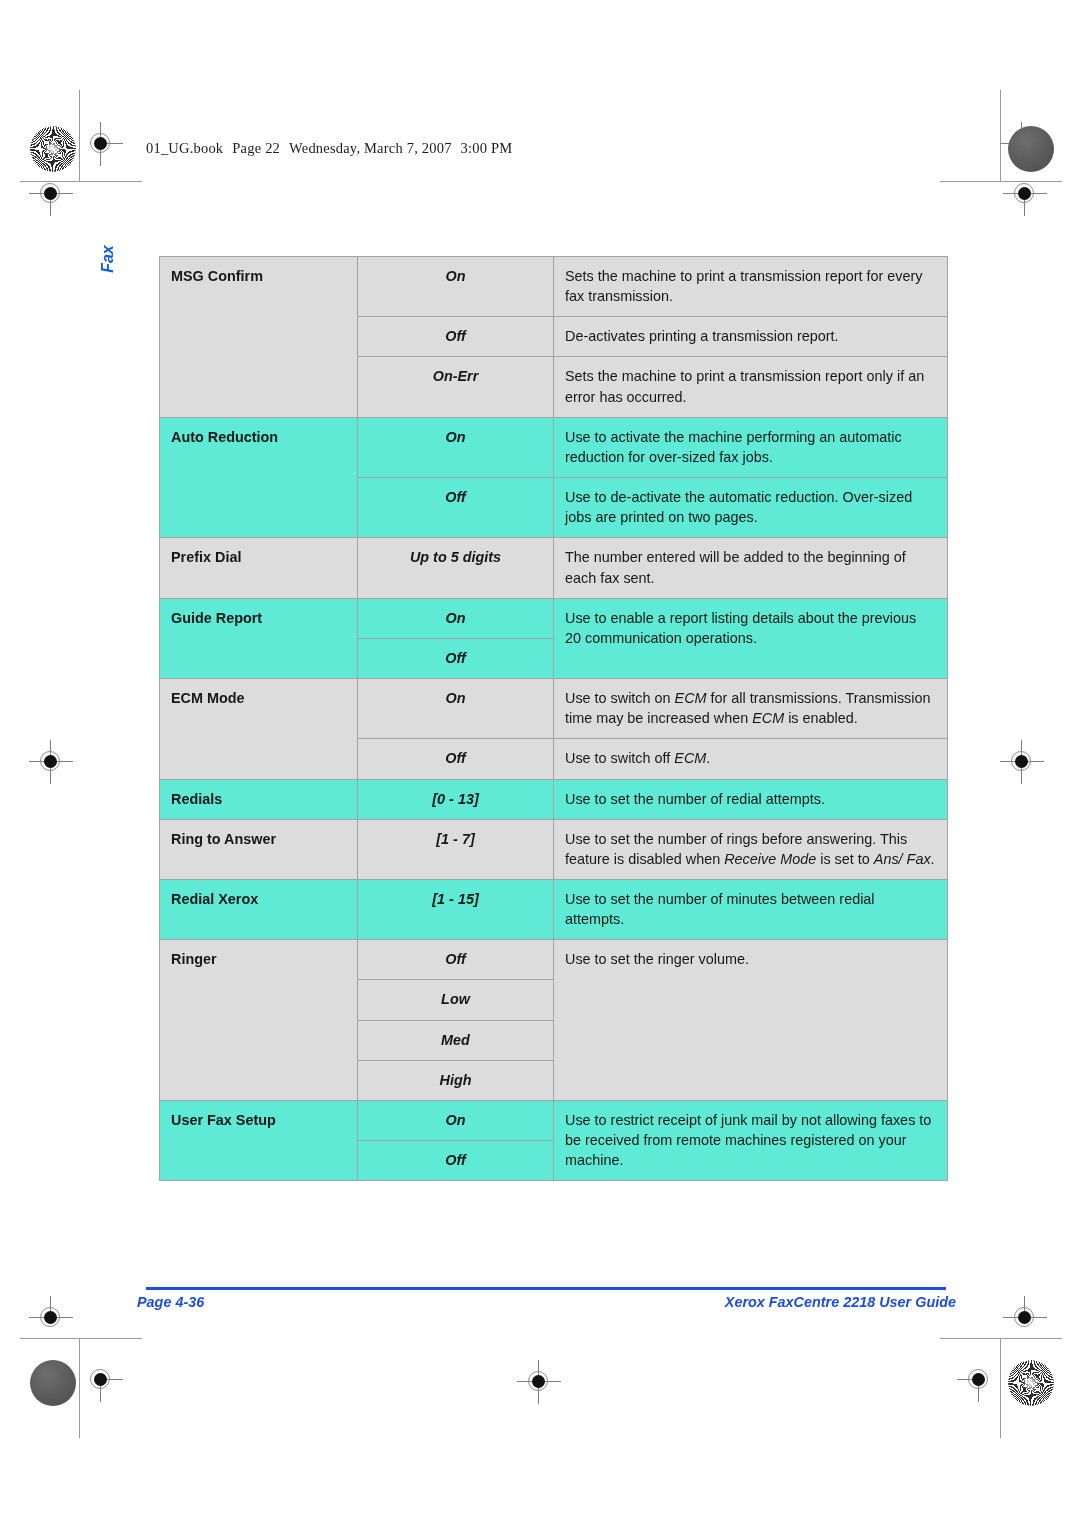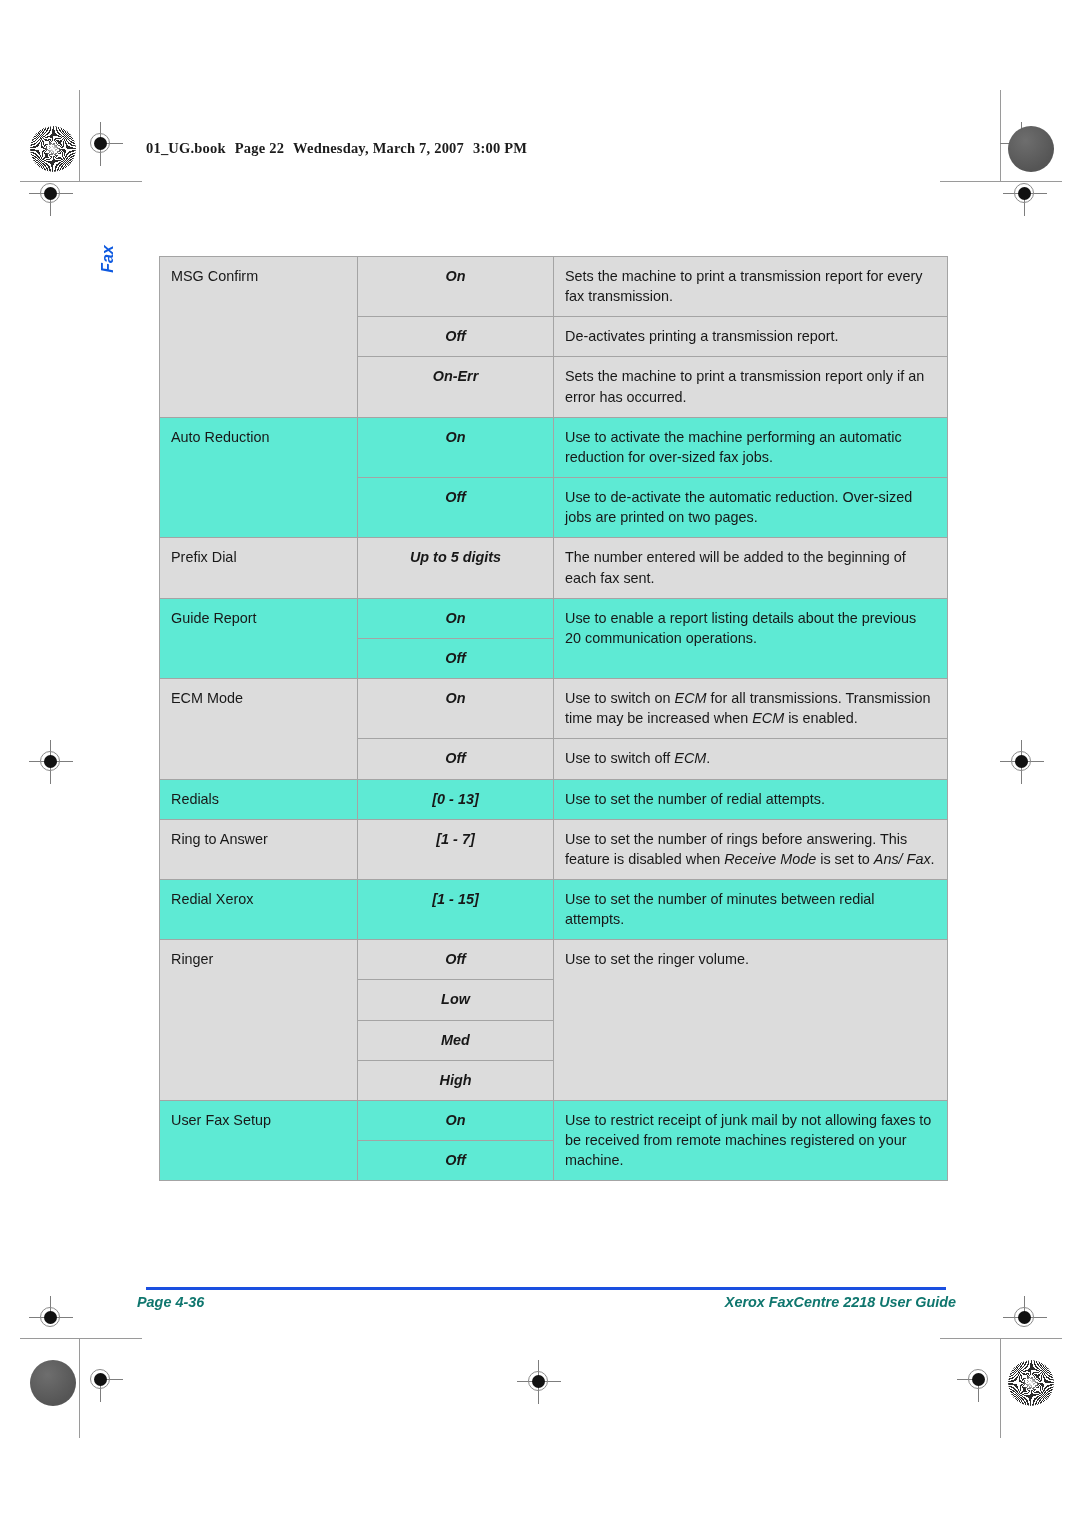--- a/index.html
+++ b/index.html
@@ -92,21 +92,21 @@
   .doc-header {
     position: absolute;
     left: 146px;
     top: 140px;
     font-family: "Liberation Serif", serif;
     font-size: 14.5px;
     color: #1c1c1c;
     letter-spacing: 0.2px;
     white-space: nowrap;
   }
-  .doc-header .seg { margin-right: 9px; font-weight: bold; }
+  .doc-header .seg { margin-right: 9px; }
 
   
   .side-tab {
     position: absolute;
     left: 78px;
     top: 250px;
     width: 60px;
     text-align: center;
     color: #0f5ae0;
     font-size: 16px;
@@ -137,21 +137,21 @@
     font-size: 14.4px;
     line-height: 1.40;
     color: #181818;
   }
   col.c-feature { width: 198px; }
   col.c-option  { width: 196px; }
   col.c-desc    { width: 394px; }
 
   td.feature {
     color: #0f5ae0;
-    font-weight: normal;
+    font-weight: bold;
     font-size: 14.6px;
     white-space: nowrap;
   }
   td.option {
     color: #1464ef;
     font-weight: bold;
     font-style: italic;
     text-align: center;
     font-size: 14.6px;
     white-space: nowrap;
@@ -170,21 +170,21 @@
     width: 800px;
     height: 3px;
     background: #1a4fe0;
   }
   .footer-left, .footer-right {
     position: absolute;
     top: 1294px;
     font-size: 14.4px;
     font-style: italic;
     font-weight: bold;
-    color: #0f766e;
+    color: #1d4ed8;
     white-space: nowrap;
   }
   .footer-left  { left: 137px; }
   .footer-right { right: 124px; }
 </style>
 </head>
 <body>
 
 <div class="trimline" style="left:79px;  top:90px;   width:1px;  height:92px;"></div>
 <div class="trimline" style="left:20px;  top:181px;  width:122px;height:1px;"></div>

